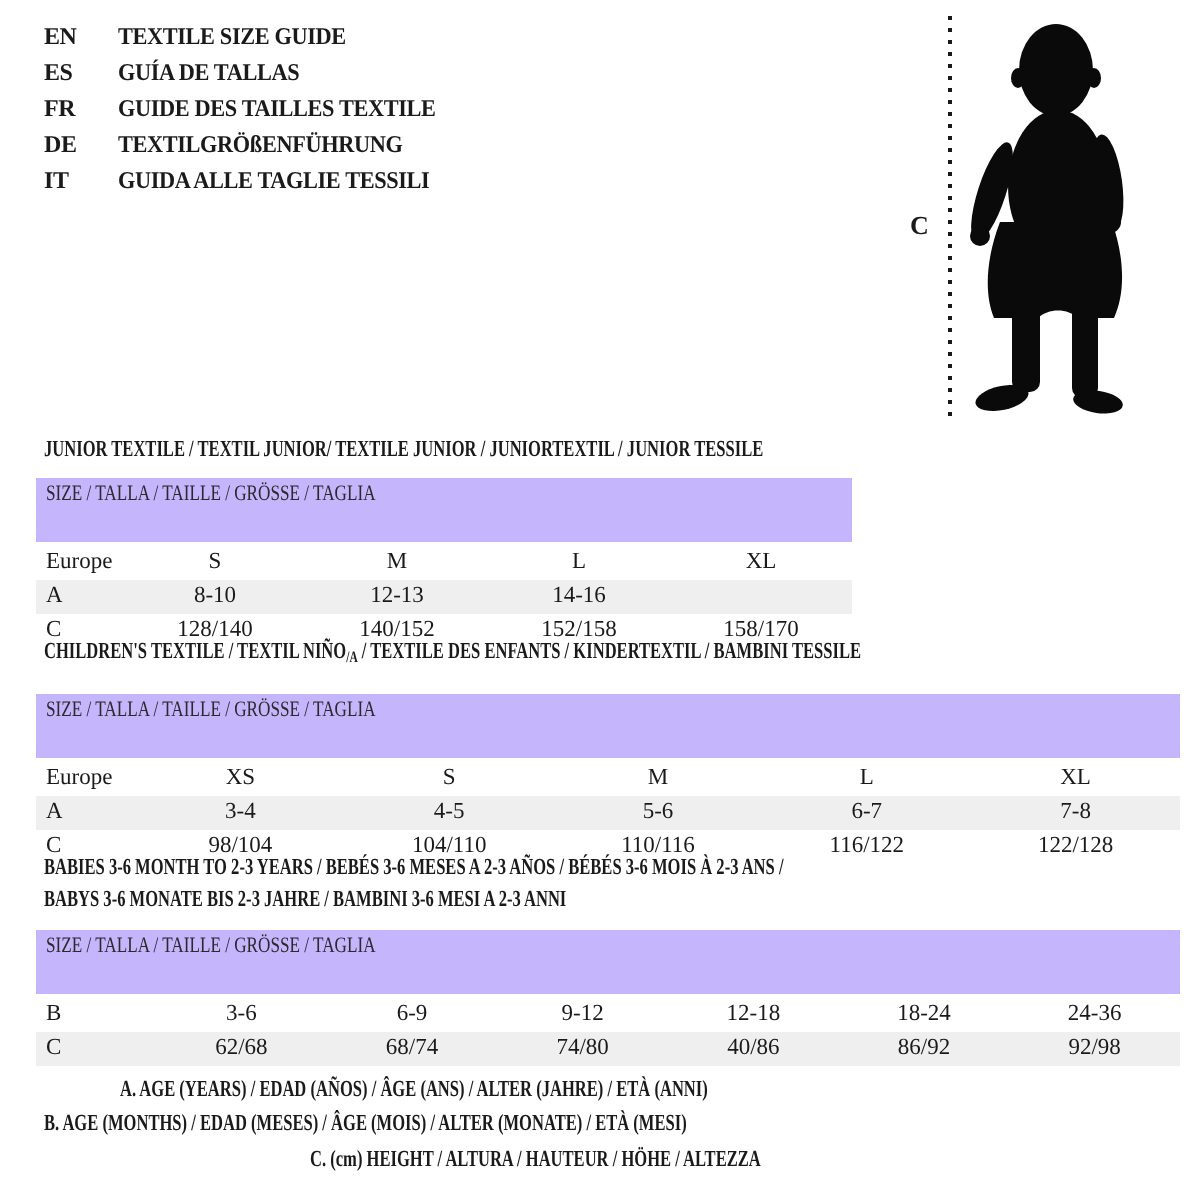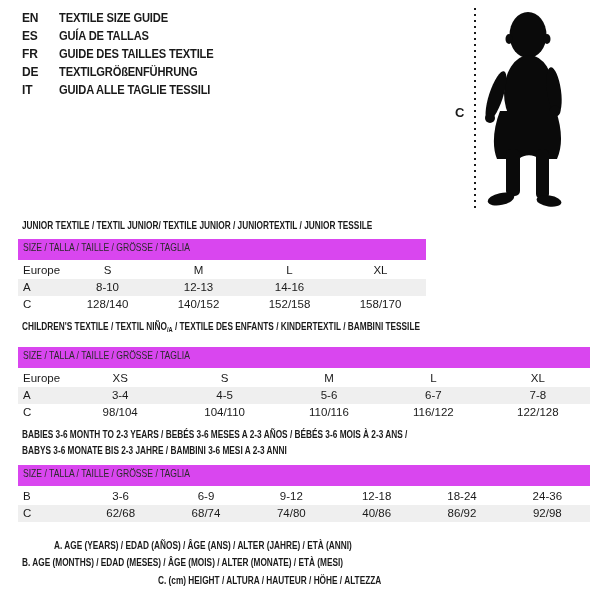--- a/index.html
+++ b/index.html
@@ -1,38 +1,38 @@
 <!DOCTYPE html>
 <html><head>
 <meta charset="utf-8">
 <style>
   html,body{margin:0;padding:0;background:#ffffff;}
   #screen{
     position:relative;width:600px;height:600px;background:#ffffff;
-    overflow:hidden;font-family:Liberation Sans, sans-serif;color:#1a1a1a;
+    overflow:hidden;font-family:Liberation Serif, serif;color:#1a1a1a;
   }
   
   .lang-block{position:absolute;left:22px;top:9px;}
   .lang-row{display:flex;height:18px;line-height:18px;font-size:12px;font-weight:700;}
   .lang-code{width:37px;letter-spacing:-0.2px;}
   .lang-label{display:inline-block;transform:scaleX(0.93);transform-origin:0 50%;white-space:nowrap;letter-spacing:-0.2px;}
   
   .dotted-line{
     position:absolute;left:474px;top:8px;width:2px;height:204px;
     background:repeating-linear-gradient(to bottom,#1a1a1a 0 2px,transparent 2px 6px);
   }
   .c-label{position:absolute;left:455px;top:105px;font-size:13px;font-weight:700;}
   .baby-svg{position:absolute;left:484px;top:11px;}
   
   .sec-title{position:absolute;font-size:11.5px;font-weight:700;white-space:nowrap;line-height:16px;}
   .cond{display:inline-block;transform:scaleX(0.72);transform-origin:0 50%;white-space:nowrap;}
   .cond78{display:inline-block;transform:scaleX(0.78);transform-origin:0 50%;white-space:nowrap;}
   .sub{font-size:8px;vertical-align:-2px;}
   .size-table{position:absolute;}
-  .size-bar{height:21px;line-height:16px;background:#d946ef;color:#2a2a2a;font-size:11px;padding-left:5px;margin-bottom:2px;}
+  .size-bar{height:32px;line-height:16px;background:#c4b5fd;color:#2a2a2a;font-size:11px;padding-left:5px;margin-bottom:2px;}
   .trow{display:grid;height:17px;line-height:17px;font-size:11.5px;}
   .trow.striped{background:#efefef;}
   .row4{grid-template-columns:44px repeat(4,1fr);}
   .row5{grid-template-columns:50px repeat(5,1fr);}
   .row6{grid-template-columns:60px repeat(6,1fr);}
   .rlabel{text-align:left;padding-left:5px;}
   .cell{text-align:center;}
   
   .legend{position:absolute;left:22px;top:537px;}
   .legend-line{height:17.3px;line-height:17.3px;font-size:11.5px;font-weight:700;white-space:nowrap;text-align:right;}

